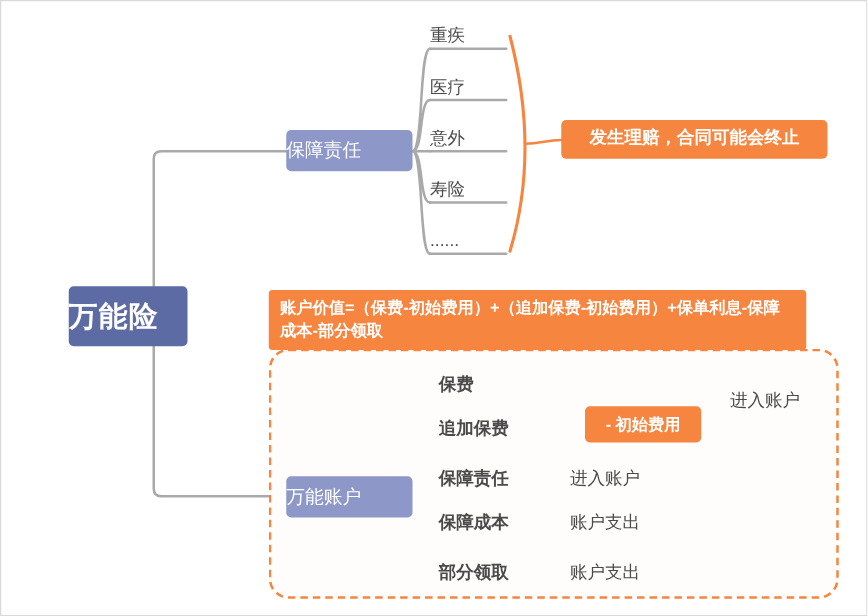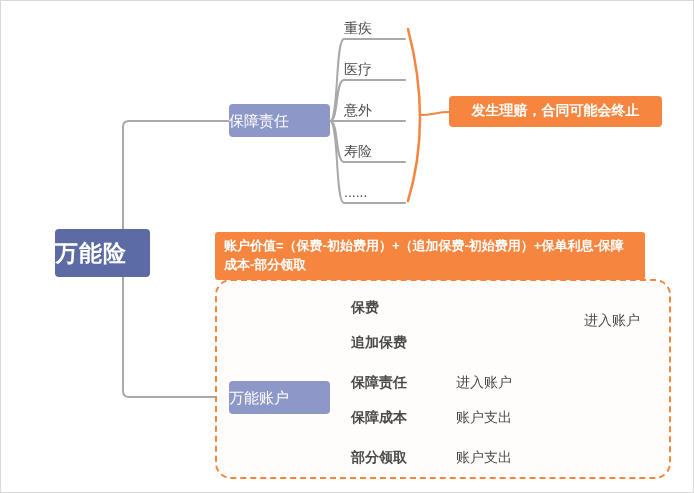--- a/index.html
+++ b/index.html
@@ -74,15 +74,16 @@
   <div class="row-label" style="top:296px">保费</div>
   <div class="row-label" style="top:331px">追加保费</div>
   <div class="row-label" style="top:371px">保障责任</div>
   <div class="row-label" style="top:406px">保障成本</div>
   <div class="row-label" style="top:446px">部分领取</div>
 
   <div class="row-result" style="top:371px">进入账户</div>
   <div class="row-result" style="top:406px">账户支出</div>
   <div class="row-result" style="top:446px">账户支出</div>
 
+  <div class="orange-box fee">- 初始费用</div>
   <div class="fee-result">进入账户</div>
 
 </div>
 
 </body></html>

